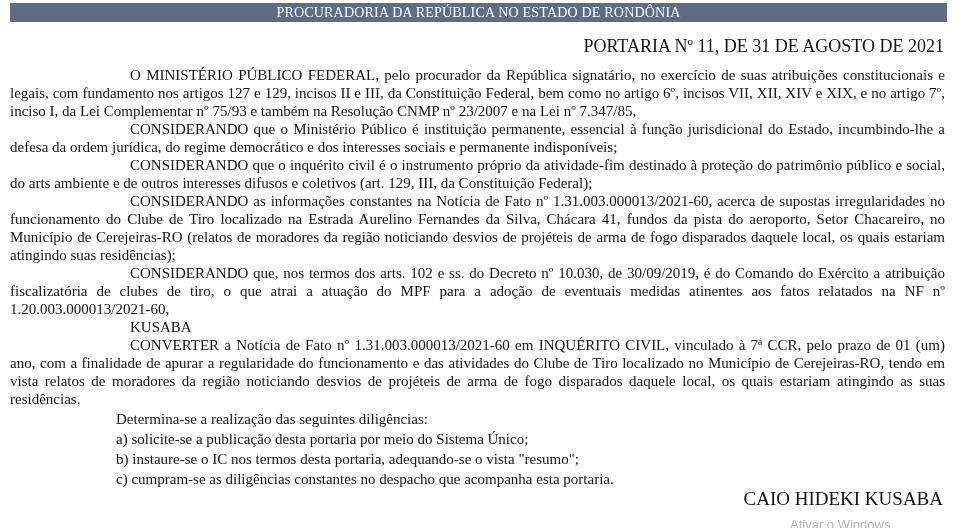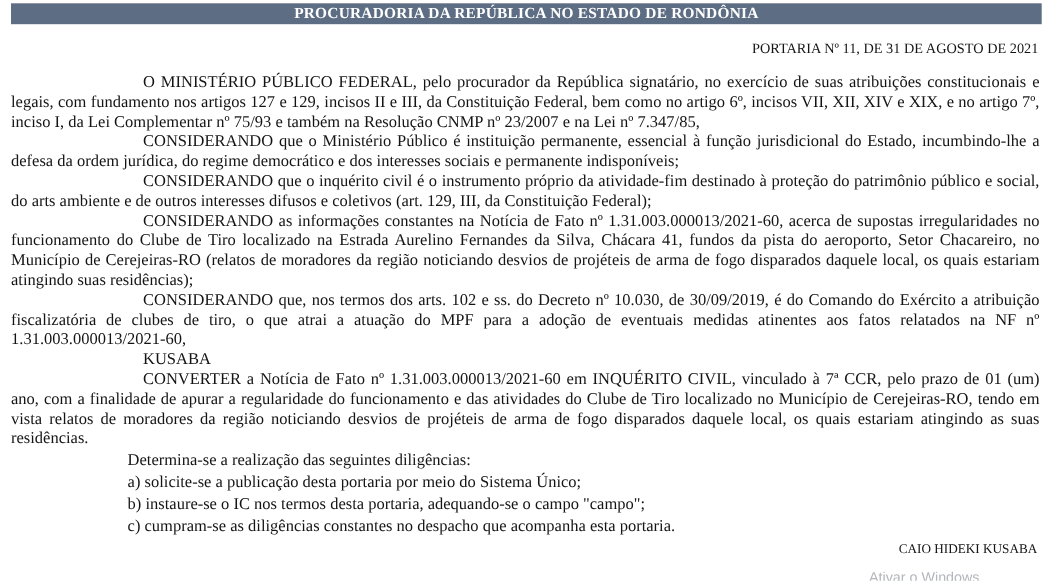--- a/index.html
+++ b/index.html
@@ -16,31 +16,31 @@
     color: #141414;
   }
   .header-bar {
     position: absolute;
     left: 10px;
     right: 13px;
     top: 3px;
     height: 19px;
     background: #5d6e84;
     color: #ffffff;
-    font-weight: bold;
+    font-weight: normal;
     font-size: 14px;
     line-height: 19px;
     text-align: center;
     letter-spacing: 0.2px;
   }
   .doc-title {
     position: absolute;
     right: 16px;
     top: 36px;
-    font-size: 13px;
+    font-size: 18px;
     white-space: nowrap;
   }
   .doc-body {
     position: absolute;
     left: 10px;
     right: 15px;
     top: 66px;
   }
   .para {
     margin: 0;
@@ -54,21 +54,21 @@
     font-size: 15px;
     line-height: 18px;
   }
   .diligence-line {
     margin: 2px;
   }
   .signature {
     width: fit-content;
     margin: 2px 2px 0 auto;
     text-align: center;
-    font-size: 12px;
+    font-size: 19px;
     line-height: 18px;
   }
   .signature .sig-name {
     white-space: nowrap;
   }
   .signature .sig-role {
     white-space: nowrap;
   }
   .watermark {
     position: absolute;
@@ -85,28 +85,28 @@
 
 <div class="header-bar">PROCURADORIA DA REPÚBLICA NO ESTADO DE RONDÔNIA</div>
 
 <div class="doc-title">PORTARIA Nº 11, DE 31 DE AGOSTO DE 2021</div>
 
 <div class="doc-body">
   <p class="para">O MINISTÉRIO PÚBLICO FEDERAL, pelo procurador da República signatário, no exercício de suas atribuições constitucionais e legais, com fundamento nos artigos 127 e 129, incisos II e III, da Constituição Federal, bem como no artigo 6º, incisos VII, XII, XIV e XIX, e no artigo 7º, inciso I, da Lei Complementar nº 75/93 e também na Resolução CNMP nº 23/2007 e na Lei nº 7.347/85,</p>
   <p class="para">CONSIDERANDO que o Ministério Público é instituição permanente, essencial à função jurisdicional do Estado, incumbindo-lhe a defesa da ordem jurídica, do regime democrático e dos interesses sociais e permanente indisponíveis;</p>
   <p class="para">CONSIDERANDO que o inquérito civil é o instrumento próprio da atividade-fim destinado à proteção do patrimônio público e social, do arts ambiente e de outros interesses difusos e coletivos (art. 129, III, da Constituição Federal);</p>
   <p class="para">CONSIDERANDO as informações constantes na Notícia de Fato nº 1.31.003.000013/2021-60, acerca de supostas irregularidades no funcionamento do Clube de Tiro localizado na Estrada Aurelino Fernandes da Silva, Chácara 41, fundos da pista do aeroporto, Setor Chacareiro, no Município de Cerejeiras-RO (relatos de moradores da região noticiando desvios de projéteis de arma de fogo disparados daquele local, os quais estariam atingindo suas residências);</p>
-  <p class="para">CONSIDERANDO que, nos termos dos arts. 102 e ss. do Decreto nº 10.030, de 30/09/2019, é do Comando do Exército a atribuição fiscalizatória de clubes de tiro, o que atrai a atuação do MPF para a adoção de eventuais medidas atinentes aos fatos relatados na NF nº 1.31.003.000013/2021-60,</p>
+  <p class="para">CONSIDERANDO que, nos termos dos arts. 102 e ss. do Decreto nº 10.030, de 30/09/2019, é do Comando do Exército a atribuição fiscalizatória de clubes de tiro, o que atrai a atuação do MPF para a adoção de eventuais medidas atinentes aos fatos relatados na NF nº 1.20.003.000013/2021-60,</p>
   <p class="para">KUSABA</p>
   <p class="para">CONVERTER a Notícia de Fato nº 1.31.003.000013/2021-60 em INQUÉRITO CIVIL, vinculado à 7ª CCR, pelo prazo de 01 (um) ano, com a finalidade de apurar a regularidade do funcionamento e das atividades do Clube de Tiro localizado no Município de Cerejeiras-RO, tendo em vista relatos de moradores da região noticiando desvios de projéteis de arma de fogo disparados daquele local, os quais estariam atingindo as suas residências.</p>
 
   <div class="diligences">
     <p class="diligence-line">Determina-se a realização das seguintes diligências:</p>
     <p class="diligence-line">a) solicite-se a publicação desta portaria por meio do Sistema Único;</p>
-    <p class="diligence-line">b) instaure-se o IC nos termos desta portaria, adequando-se o campo "campo";</p>
+    <p class="diligence-line">b) instaure-se o IC nos termos desta portaria, adequando-se o vista "resumo";</p>
     <p class="diligence-line">c) cumpram-se as diligências constantes no despacho que acompanha esta portaria.</p>
   </div>
 
   <div class="signature">
     <div class="sig-name">CAIO HIDEKI KUSABA</div>
   </div>
 </div>
 
 <div class="watermark">Ativar o Windows</div>
 

